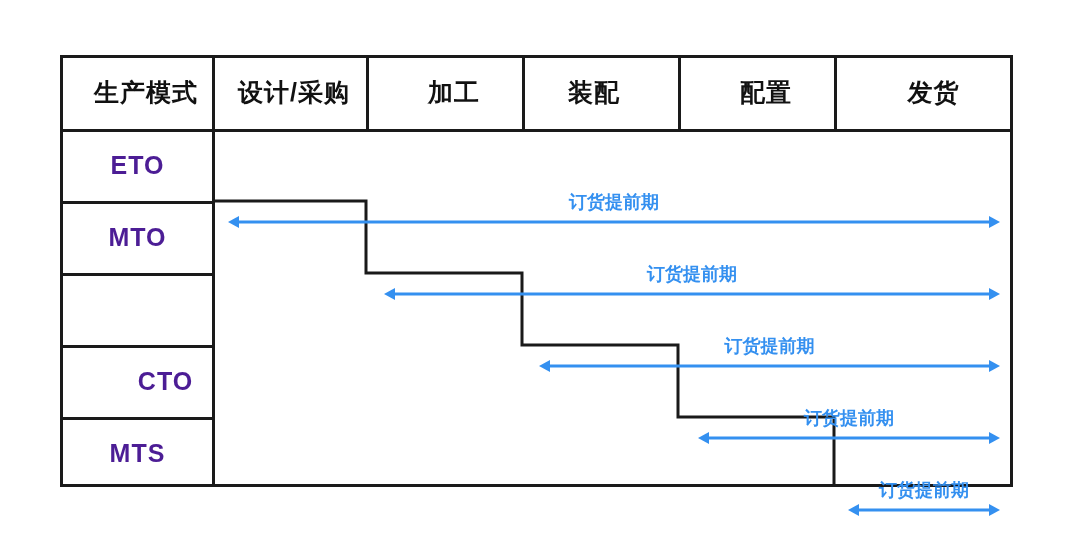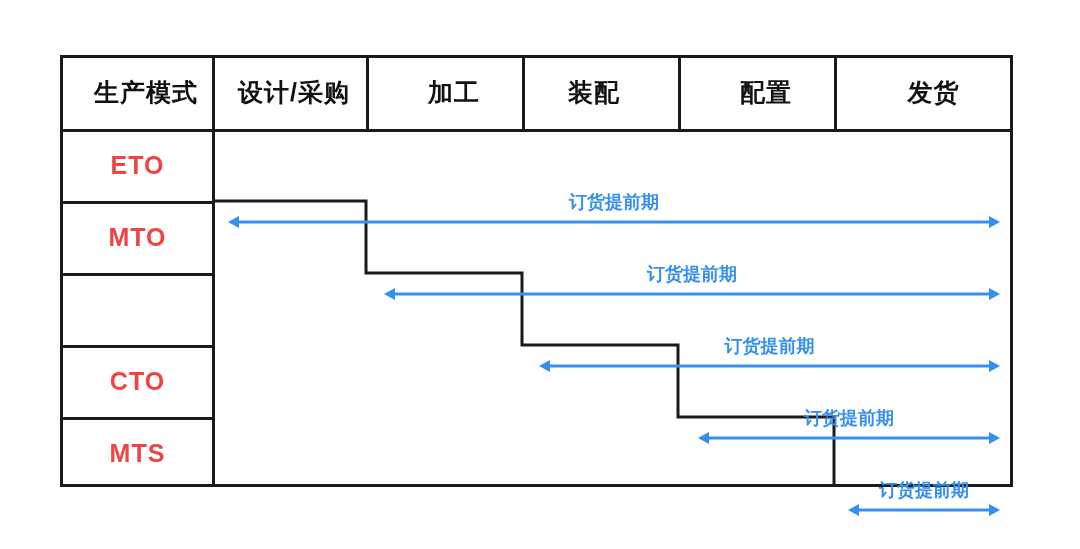--- a/index.html
+++ b/index.html
@@ -65,21 +65,21 @@
   .mcell {
     position: absolute;
     left: 63px;
     width: 149px;
     height: 72px;
     display: flex;
     align-items: center;
     justify-content: center;
     font-size: 25px;
     font-weight: bold;
-    color: #ef4444;
+    color: #4c1d95;
     letter-spacing: 1px;
   }
   
   .arrow-wrap {
     position: absolute;
     height: 40px;
     margin-top: 37px;
   }
   .arrow-label {
     position: absolute;
@@ -127,21 +127,21 @@
 
   <div class="hcell" style="left:60px;  width:152px;">生产模式</div>
   <div class="hcell" style="left:212px; width:128px;margin-left:8px;">设计/采购</div>
   <div class="hcell" style="left:366px; width:156px;border-radius:13px;">加工</div>
   <div class="hcell" style="left:522px; width:124px;">装配</div>
   <div class="hcell" style="left:678px; width:156px;">配置</div>
   <div class="hcell" style="left:834px; width:179px;">发货</div>
 
   <div class="mcell" style="top:129px;">ETO</div>
   <div class="mcell" style="top:201px;">MTO</div>
-  <div class="mcell" style="top:345px;">CTO</div>
+  <div class="mcell" style="top:345px;padding-left:28px;">CTO</div>
   <div class="mcell" style="top:417px;">MTS</div>
 
   <svg class="step-svg" width="1080" height="549">
     <polyline id="staircase-path" fill="none" stroke="#1a1a1a" stroke-width="3" points="212,201 366,201 366,273 522,273 522,345 678,345 678,417 834,417 834,487"></polyline>
   </svg>
 
   <div class="arrow-wrap" id="arrow-eto" style="top: 157px; left: 228px; width: 772px;">
     <div class="arrow-label">订货提前期</div>
     <svg class="arrow-svg" height="20" width="772">
         <line x1="11" y1="8" x2="761" y2="8" stroke="#3490f0" stroke-width="3"></line>

